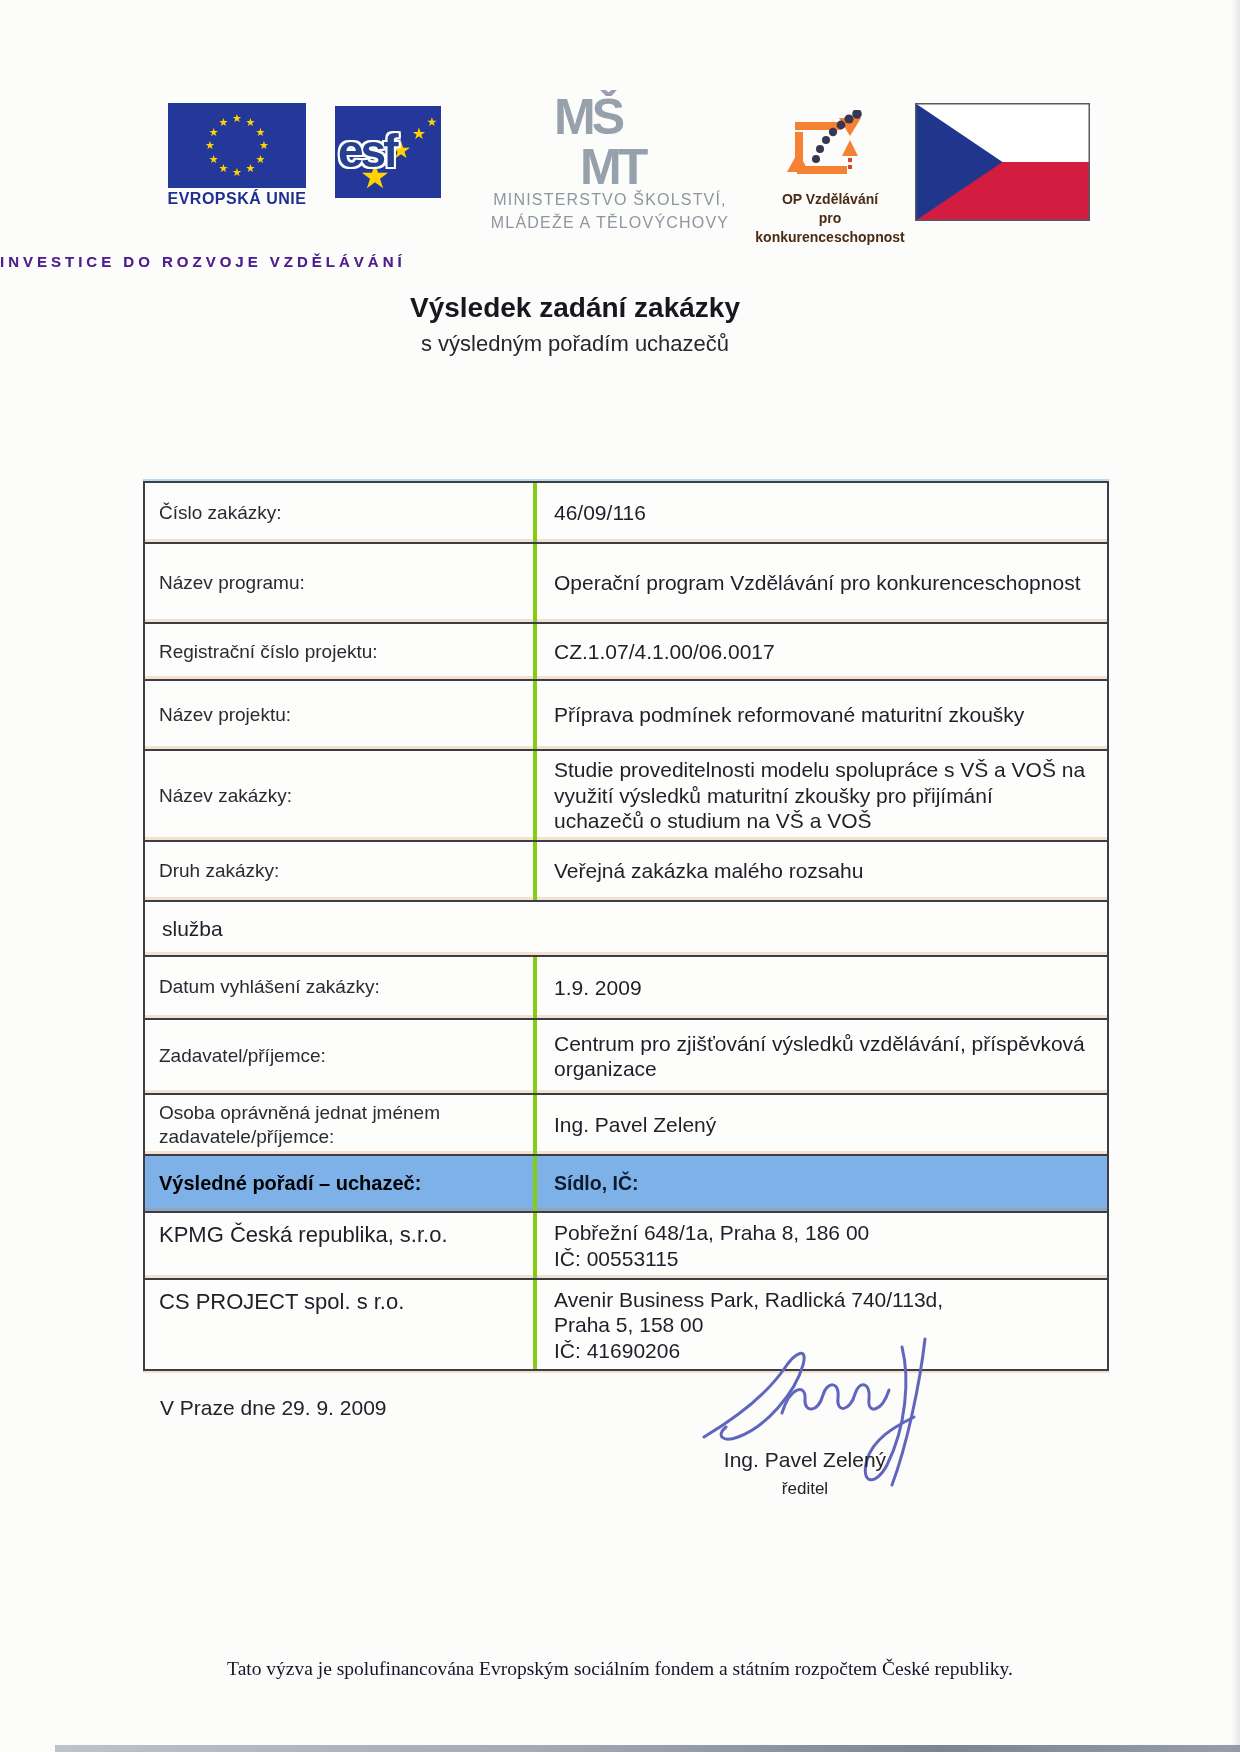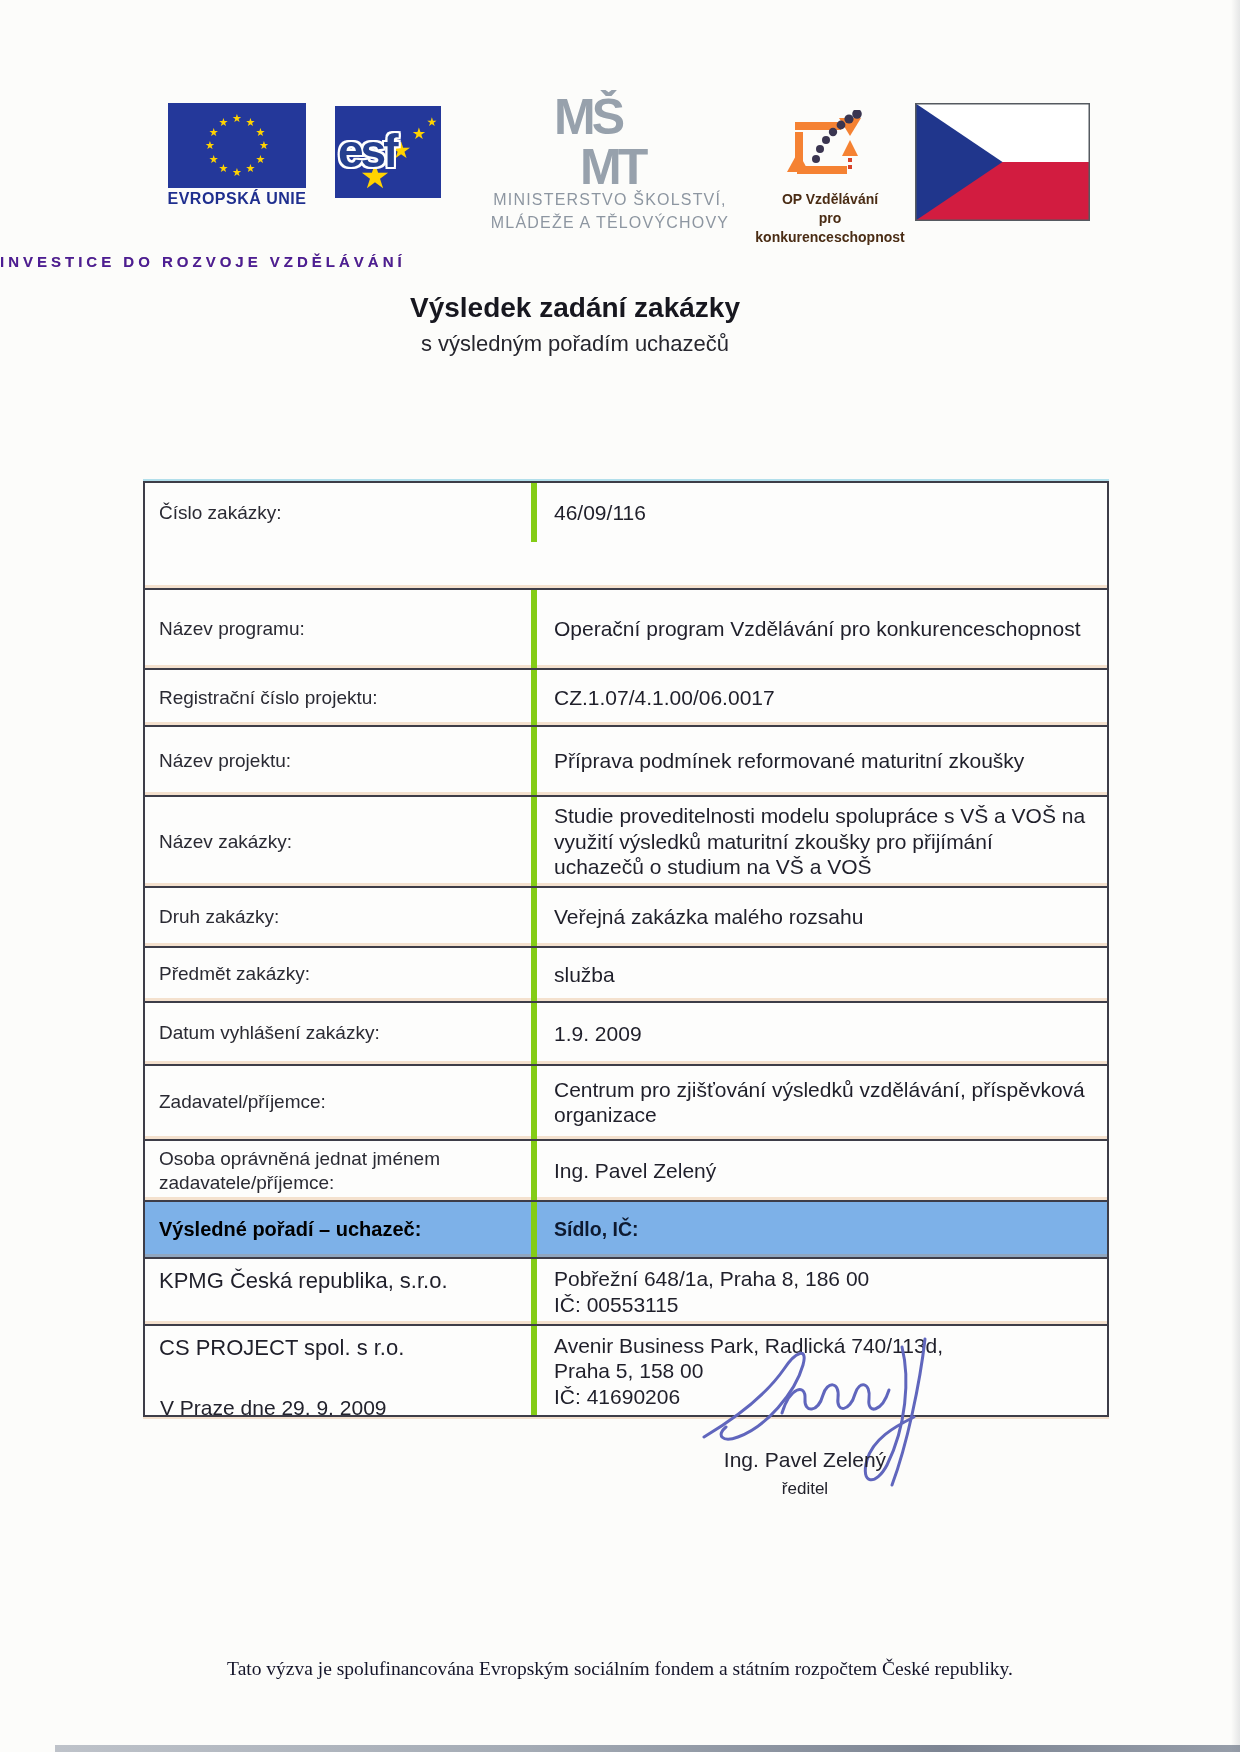--- a/index.html
+++ b/index.html
@@ -38,21 +38,21 @@
     font-size:22px;color:#26262e;}
   
   .doc-table{
     position:absolute;left:143px;top:481px;width:966px;
     border:2px solid #3d3d48;box-sizing:border-box;background:#fdfdfc;
     box-shadow:0 -2px 0 rgba(40,170,205,.35),0 2px 0 rgba(214,126,44,.22);
   }
   .t-row{display:flex;box-sizing:border-box;}
   .t-row + .t-row{border-top:2px solid #3d3d48;box-shadow:0 -3px 0 rgba(214,126,44,.22);}
   .t-label{flex:0 0 392px;width:392px;box-sizing:border-box;
-    border-right:6px solid #84cc16;
+    border-right:4px solid #84cc16;
     padding:6px 12px 6px 14px;display:flex;align-items:center;
     font-size:19px;color:#2a2a33;line-height:1.25;}
   .t-value{flex:1;box-sizing:border-box;padding:6px 20px 6px 17px;
     display:flex;align-items:center;font-size:21px;color:#1f1f2a;
     line-height:1.22;white-space:pre-line;}
   .t-row.highlight{background:#7db1e8;}
   .t-row.highlight .t-label{font-weight:bold;font-size:20px;color:#000000;}
   .t-row.highlight .t-value{font-weight:bold;font-size:19.5px;color:#0e1a30;border-radius:13px;}
   .t-row.bidder .t-label{font-size:22px;color:#1f1f2a;align-items:flex-start;padding-top:8px;}
   .t-row.bidder .t-value{align-items:flex-start;padding-top:7px;}
@@ -162,42 +162,41 @@
 
   <div class="motto">INVESTICE DO ROZVOJE VZDĚLÁVÁNÍ</div>
   <div class="doc-title">Výsledek zadání zakázky</div>
   <div class="doc-subtitle">s výsledným pořadím uchazečů</div>
 
   <div class="doc-table">
       <div class="t-row" style="min-height: 59px;">
         <div class="t-label">Číslo zakázky:</div>
         <div class="t-value">46/09/116</div>
       </div>
-      <div class="t-row" style="min-height: 80px; margin-top: 46px;">
+      <div class="t-row" style="min-height: 80px;">
         <div class="t-label">Název programu:</div>
         <div class="t-value">Operační program Vzdělávání pro konkurenceschopnost</div>
       </div>
       <div class="t-row" style="min-height: 57px;">
         <div class="t-label">Registrační číslo projektu:</div>
         <div class="t-value">CZ.1.07/4.1.00/06.0017</div>
       </div>
       <div class="t-row" style="min-height: 70px;">
         <div class="t-label">Název projektu:</div>
         <div class="t-value">Příprava podmínek reformované maturitní zkoušky</div>
       </div>
       <div class="t-row" style="min-height: 90px;">
         <div class="t-label">Název zakázky:</div>
         <div class="t-value">Studie proveditelnosti modelu spolupráce s VŠ a VOŠ na využití výsledků maturitní zkoušky pro přijímání uchazečů o studium na VŠ a VOŠ</div>
       </div>
       <div class="t-row" style="min-height: 60px;">
         <div class="t-label">Druh zakázky:</div>
         <div class="t-value">Veřejná zakázka malého rozsahu</div>
       </div>
       <div class="t-row" style="min-height: 55px;">
-        <div class="t-label">Předmět zakázky:</div>
         <div class="t-value">služba</div>
       </div>
       <div class="t-row" style="min-height: 63px;">
         <div class="t-label">Datum vyhlášení zakázky:</div>
         <div class="t-value">1.9. 2009</div>
       </div>
       <div class="t-row" style="min-height: 75px;">
         <div class="t-label">Zadavatel/příjemce:</div>
         <div class="t-value">Centrum pro zjišťování výsledků vzdělávání, příspěvková organizace</div>
       </div>

